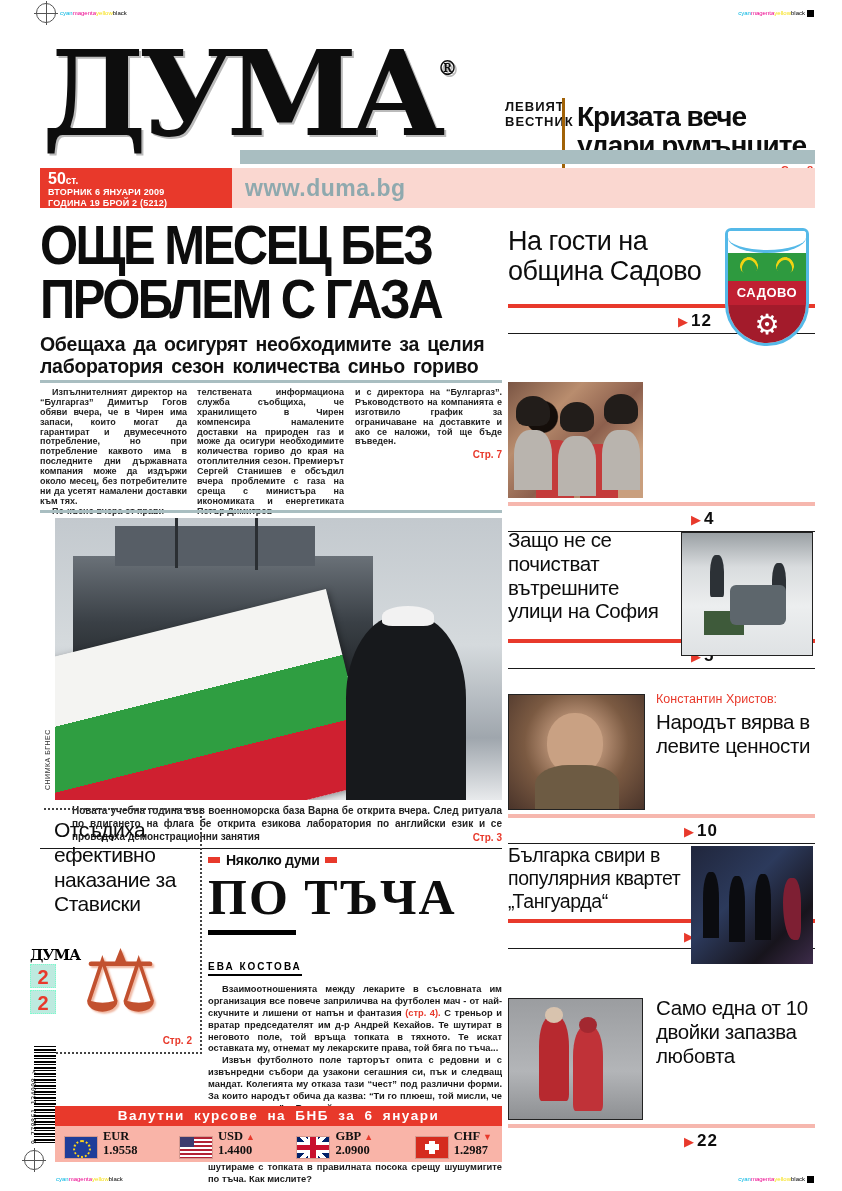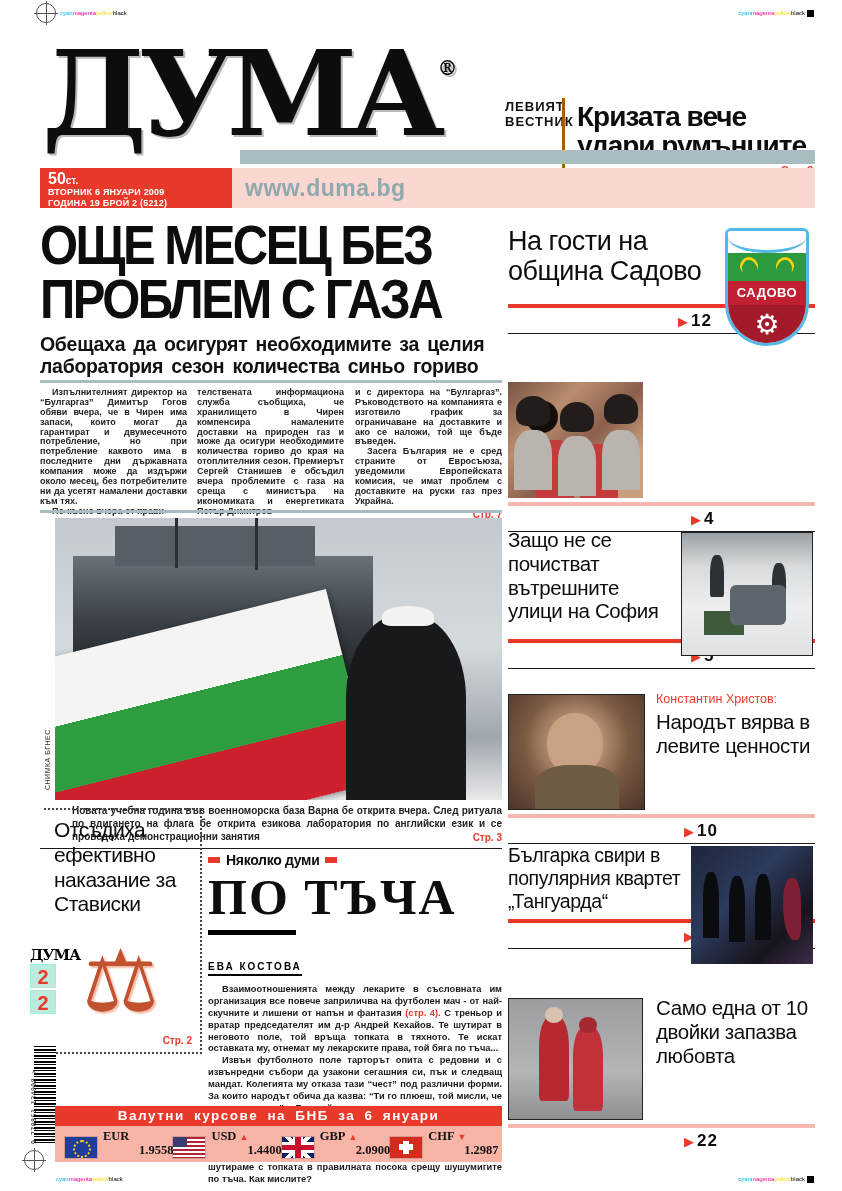--- a/index.html
+++ b/index.html
@@ -86,21 +86,21 @@
   .opbody p { text-indent:14px; }
   .inline-red { color:#e8392b; }
 
   
   .fx-head { background:#e8392b; color:#fff; font-size:13.5px; font-weight:800; letter-spacing:1.5px;
              text-align:center; line-height:20px; word-spacing:4px;}
   .fx-body { background:#f9b4a8; display:flex; align-items:center; justify-content:space-between; padding:4px 10px; }
   .fx-cell { display:flex; align-items:flex-end; gap:6px;font-family:Liberation Serif, serif; }
   .fx-flag { width:32px; height:21px; position:relative; flex:0 0 auto; box-shadow:0 0 0 1px rgba(0,0,0,0.15);}
   .fx-code { font-size:12.5px; font-weight:800; color:#111; line-height:1.1; }
-  .fx-val { font-size:12.5px; font-weight:800; color:#111; line-height:1.1;margin-left:36px; }
+  .fx-val { font-size:12.5px; font-weight:800; color:#111; line-height:1.1; }
   .fx-trend { color:#e8392b; font-size:9px; margin-left:3px; }
   .flag-eu { background:#1f3d99; }
   .flag-eu:before { content:""; position:absolute; left:8px; top:3px; width:14px; height:14px; border:2px dotted #ffd617; border-radius:50%; }
   .flag-us { background:repeating-linear-gradient(to bottom,#B22234 0 2px,#fff 2px 4px); }
   .flag-us:before { content:""; position:absolute; left:0; top:0; width:14px; height:10px; background:#3C3B6E; }
   .flag-uk { background-color:#012169;
     background-image:
       linear-gradient(to right, transparent 42%, #C8102E 42%, #C8102E 58%, transparent 58%),
       linear-gradient(to bottom, transparent 36%, #C8102E 36%, #C8102E 64%, transparent 64%),
       linear-gradient(to right, transparent 34%, #fff 34%, #fff 66%, transparent 66%),
@@ -206,21 +206,20 @@
   <div class="abs tealbar" style="left:40px; top:380px; width:462px; height:3px;"></div>
   <div class="abs lead-col" style="left:40px; top:388px; width:147px; height:118px;">
     <p>Изпълнителният директор на “Булгаргаз” Димитър Гогов обяви вчера, че в Чирен има запаси, които могат да гарантират и двумесечното потребление, но при потребление каквото има в последните дни държавната компания може да издържи около месец, без потребителите ни да усетят намалени доставки към тях.</p>
     <p>По-късно вчера от прави-</p>
   </div>
   <div class="abs lead-col" style="left:197px; top:388px; width:147px; height:118px;">
     <p style="text-indent:0;">телствената информациона служба съобщиха, че хранилището в Чирен компенсира намалените доставки на природен газ и може да осигури необходимите количества гориво до края на отоплителния сезон. Премиерът Сергей Станишев е обсъдил вчера проблемите с газа на среща с министъра на икономиката и енергетиката Петър Димитров</p>
   </div>
   <div class="abs lead-col" style="left:355px; top:388px; width:147px; height:118px;">
     <p style="text-indent:0;">и с директора на “Булгаргаз”. Ръководството на компанията е изготвило график за ограничаване на доставките и ако се наложи, той ще бъде въведен.</p>
-    <p>Засега България не е сред страните от Евросъюза, уведомили Европейската комисия, че имат проблем с доставките на руски газ през Украйна.</p>
     <div class="pageref" style="text-align:right; margin-top:2px;">Стр. 7</div>
   </div>
   <div class="abs tealbar" style="left:40px; top:510px; width:462px; height:3px;"></div>
 
   <div class="photo photo-main" style="left:55px; top:518px; width:447px; height:282px;">
     <div class="ship-hull"></div>
     <div class="ship-top"></div>
     <div class="mast" style="left:120px; top:-10px; height:60px;"></div>
     <div class="mast" style="left:200px; top:-14px; height:66px;"></div>
     <div class="flagbg"></div>

